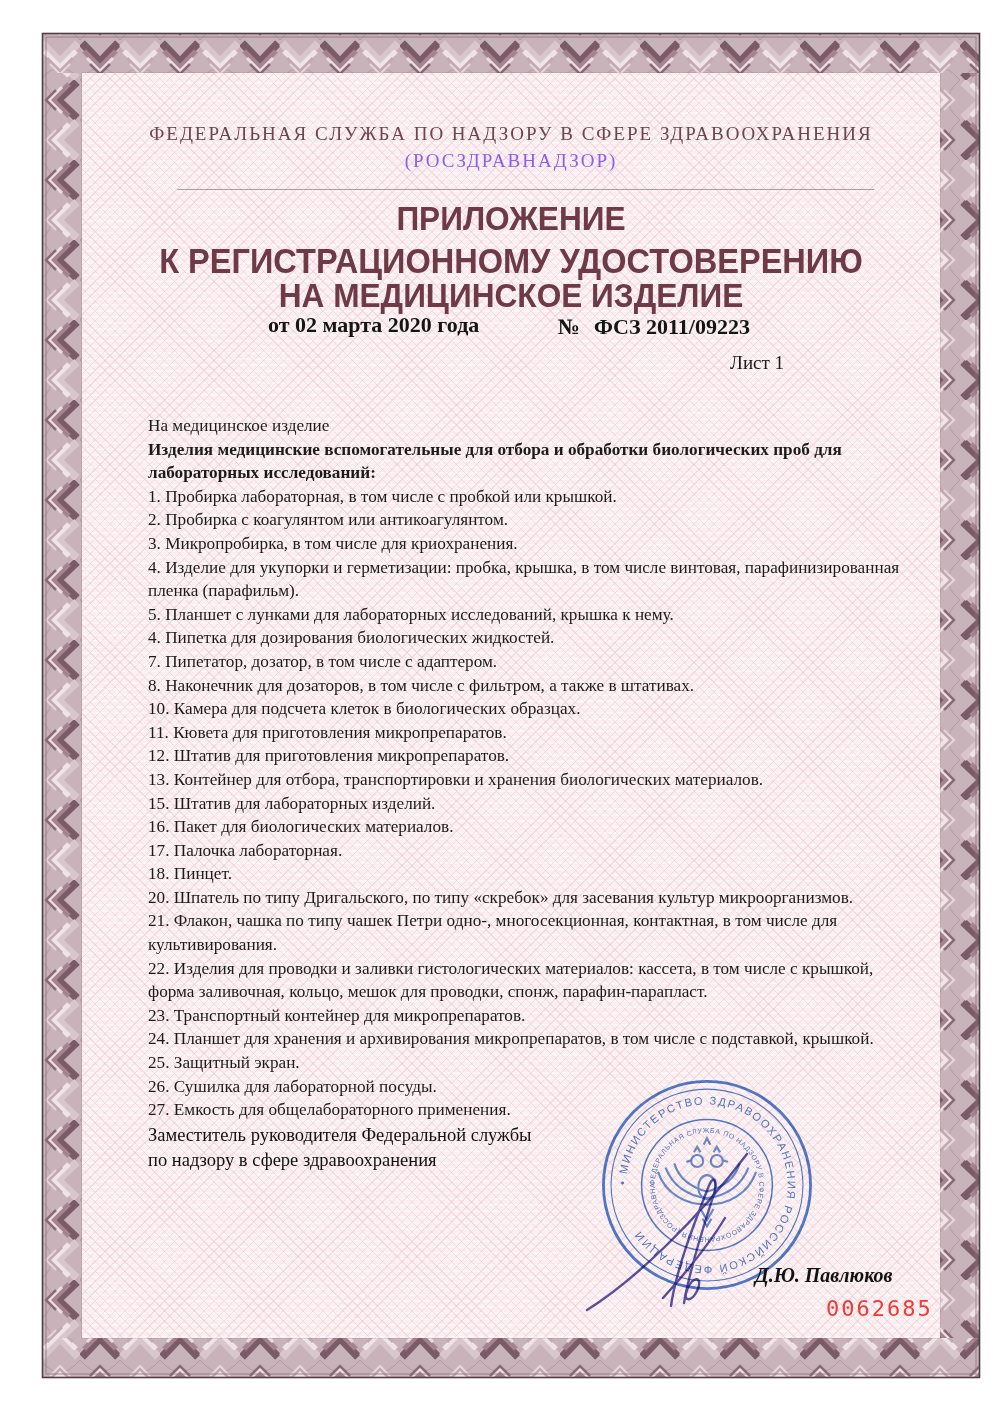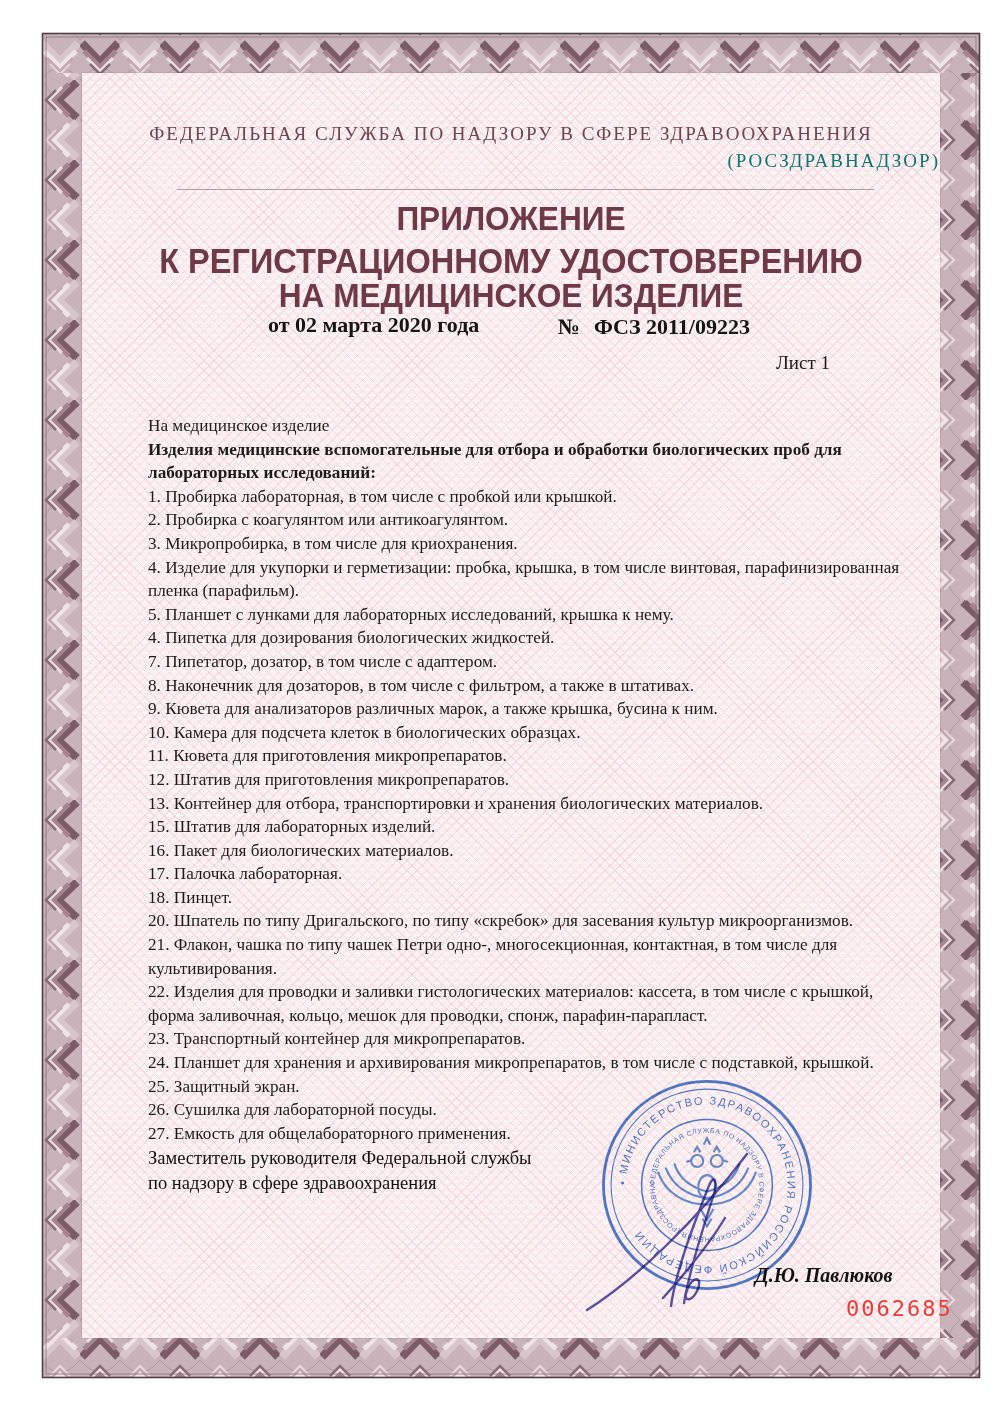--- a/index.html
+++ b/index.html
@@ -8,37 +8,37 @@
   .border-svg{position:absolute;left:0;top:0;width:1000px;height:1414px;}
   .inner-bg{position:absolute;left:82px;top:73px;width:858px;height:1265px;
     background-color:#fbeff1;
     background-image:
       repeating-linear-gradient(45deg, rgba(233,186,198,.38) 0 1px, transparent 1px 7px),
       repeating-linear-gradient(-45deg, rgba(233,186,198,.38) 0 1px, transparent 1px 7px),
       repeating-linear-gradient(0deg, rgba(255,255,255,.45) 0 2px, transparent 2px 6px);}
   .abs{position:absolute;}
   .center{left:82px;width:858px;text-align:center;}
   .hdr{font-size:19px;letter-spacing:2px;color:#6a464e;}
-  .hdr2{font-size:19px;letter-spacing:2px;color:#0f766e;text-align:right;}
+  .hdr2{font-size:19px;letter-spacing:2px;color:#8b5cf6;}
   .divider{left:177px;top:189px;width:697px;height:0;border-top:1px solid rgba(122,85,96,.55);}
   .title{font-family:"Liberation Sans", sans-serif;font-weight:bold;color:#6d3a46;
          transform:scaleX(.93);transform-origin:center;}
   .t1{top:199px;font-size:34px;}
   .t2{top:241px;font-size:35px;}
   .t3{top:276px;font-size:34px;}
   .dateline{left:268px;top:312px;font-size:22px;font-weight:bold;color:#151515;}
   .numline{left:558px;top:314px;font-size:22px;font-weight:bold;color:#151515;}
   .numline .ns{margin-right:14px;}
-  .sheet{left:730px;top:352px;width:146px;text-align:center;font-size:19px;color:#1a1a1a;}
+  .sheet{left:730px;top:352px;width:146px;text-align:left;font-size:19px;color:#1a1a1a;}
   .body-block{left:148px;top:414px;width:757px;font-size:17.2px;line-height:23.6px;color:#1b1b1b;}
   .body-block .bold{font-weight:bold;}
   .sig-block{margin-top:1px;font-weight:normal;font-size:18.5px;line-height:25px;color:#111;}
   .sig-name{left:755px;top:1264px;width:180px;font-size:20px;font-weight:bold;color:#111;font-style:italic;}
   .form-number{left:826px;top:1296px;font-family:"DejaVu Sans Mono", monospace;
-               font-size:22px;letter-spacing:2px;color:#ee3b36;margin-left:20px;}
+               font-size:22px;letter-spacing:2px;color:#ee3b36;}
   .stamp-svg{position:absolute;left:598px;top:1076px;width:218px;height:218px;
              mix-blend-mode:multiply;opacity:.92;}
   .sign-svg{position:absolute;left:575px;top:1128px;width:210px;height:200px;
             mix-blend-mode:multiply;}
 </style>
 </head>
 <body>
 
 <div class="page">
 
@@ -100,21 +100,20 @@
     <div class="bold">Изделия медицинские вспомогательные для отбора и обработки биологических проб для лабораторных исследований:</div>
     <div>
         <div>1. Пробирка лабораторная, в том числе с пробкой или крышкой.</div>
         <div>2. Пробирка с коагулянтом или антикоагулянтом.</div>
         <div>3. Микропробирка, в том числе для криохранения.</div>
         <div>4. Изделие для укупорки и герметизации: пробка, крышка, в том числе винтовая, парафинизированная пленка (парафильм).</div>
         <div>5. Планшет с лунками для лабораторных исследований, крышка к нему.</div>
         <div>4. Пипетка для дозирования биологических жидкостей.</div>
         <div>7. Пипетатор, дозатор, в том числе с адаптером.</div>
         <div>8. Наконечник для дозаторов, в том числе с фильтром, а также в штативах.</div>
-        <div>9. Кювета для анализаторов различных марок, а также крышка, бусина к ним.</div>
         <div>10. Камера для подсчета клеток в биологических образцах.</div>
         <div>11. Кювета для приготовления микропрепаратов.</div>
         <div>12. Штатив для приготовления микропрепаратов.</div>
         <div>13. Контейнер для отбора, транспортировки и хранения биологических материалов.</div>
         <div>15. Штатив для лабораторных изделий.</div>
         <div>16. Пакет для биологических материалов.</div>
         <div>17. Палочка лабораторная.</div>
         <div>18. Пинцет.</div>
         <div>20. Шпатель по типу Дригальского, по типу «скребок» для засевания культур микроорганизмов.</div>
         <div>21. Флакон, чашка по типу чашек Петри одно-, многосекционная, контактная, в том числе для культивирования.</div>

